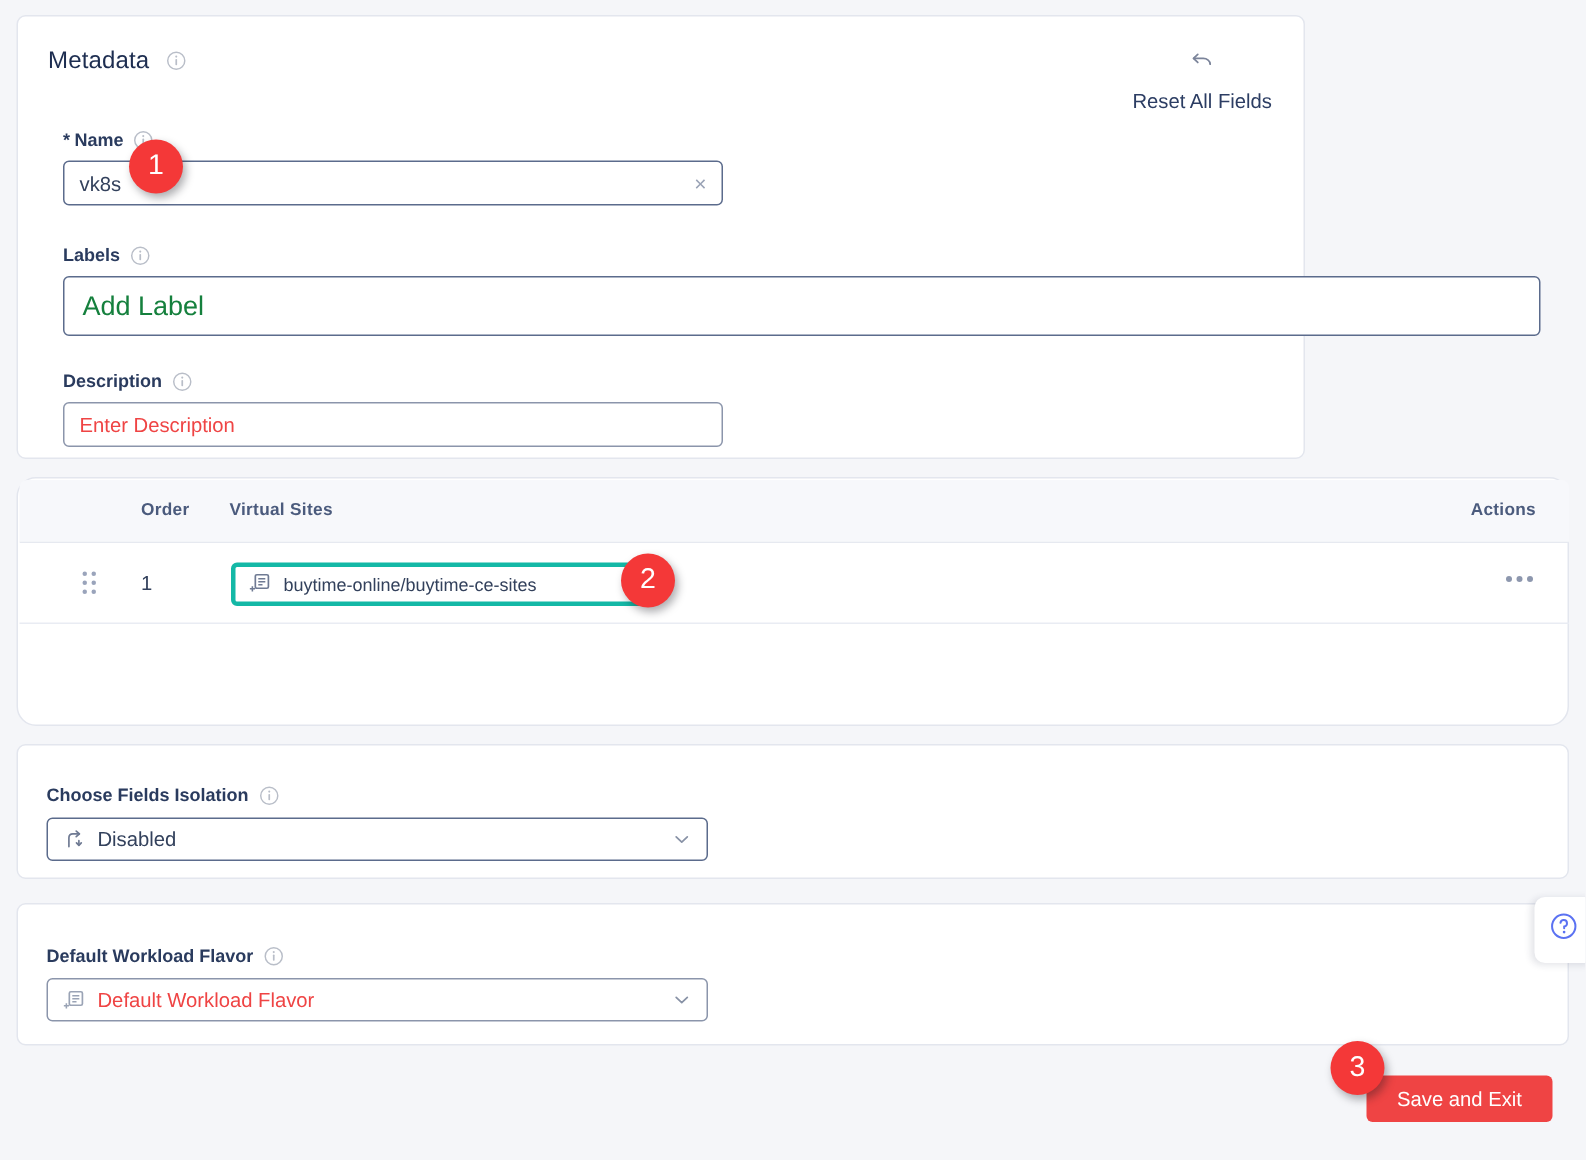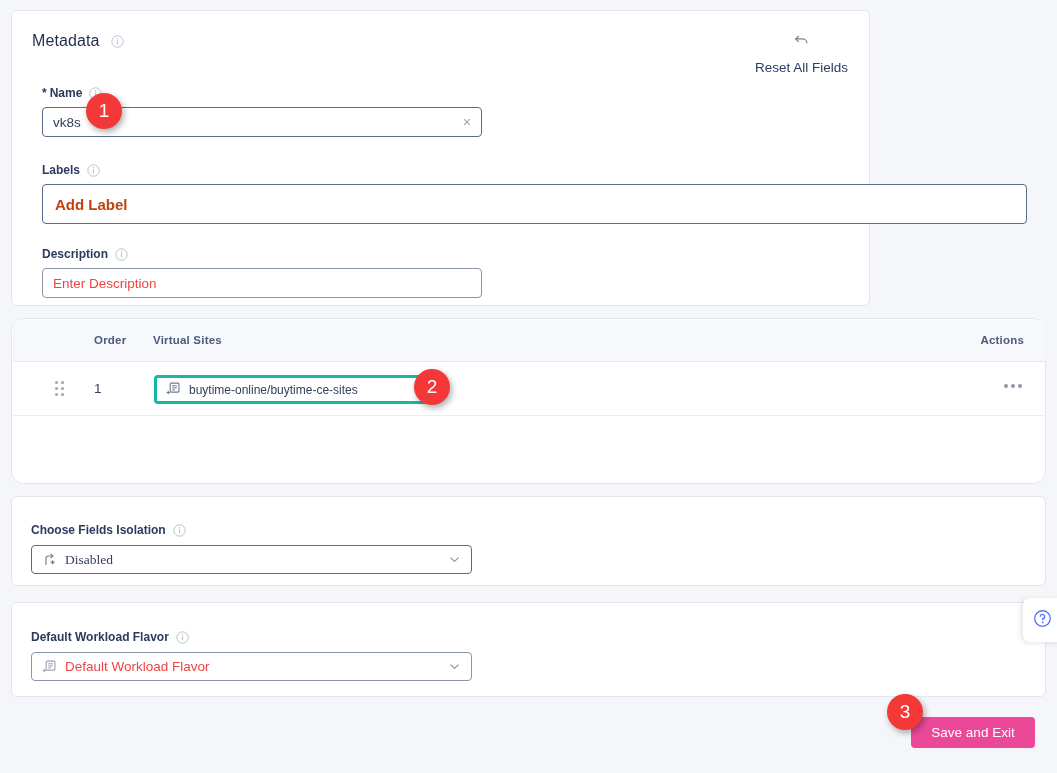--- a/index.html
+++ b/index.html
@@ -95,21 +95,21 @@
     color: #9aa3b6;
     font-size: 14px;
     cursor: pointer;
     line-height: 1;
   }
   .inp .lead-icon { margin-right: 8px; display: flex; align-items: center; }
   .inp .chev { margin-left: auto; display: flex; align-items: center; color: #8892a6; }
 
   #name-input  { left: 30px; top: 96px; width: 440px; }
   #labels-input{ left: 30px; top: 173px; width: 985px; height: 40px; }
-  #labels-input .addlabel { color: #c2410c; font-size: 15px; padding-left: 2px; cursor: pointer; font-weight: bold;}
+  #labels-input .addlabel { color: #15803d; font-size: 18px; padding-left: 2px; cursor: pointer;}
   #desc-input  { left: 30px; top: 257px; width: 440px; }
 
   
   .thead {
     position: absolute;
     left: 1px; top: 1px;
     width: 1033px; height: 42px;
     background: #f7f8fb;
     border-bottom: 1px solid #e6e9f0;
     border-radius: 5px 5px 0 0;
@@ -195,30 +195,30 @@
     font-family: "Liberation Sans", sans-serif;
     display: flex;
     align-items: center;
     justify-content: center;
     gap: 8px;
     cursor: pointer;
   }
 
   
   #isolation-label { left: 31px; top: 523px; }
-  #isolation-select { left: 31px; top: 545px; width: 441px; height: 29px; font-family: Liberation Serif, serif; }
+  #isolation-select { left: 31px; top: 545px; width: 441px; height: 29px; }
   #flavor-label { left: 31px; top: 630px; }
   #flavor-select { left: 31px; top: 652px; width: 441px; height: 29px; }
 
   
   .save-btn {
     position: absolute;
     left: 911px; top: 717px;
     width: 124px; height: 31px;
-    background: #ec4899;
+    background: #ef4444;
     border: none;
     border-radius: 4px;
     color: #ffffff;
     font-size: 13.5px;
     font-family: "Liberation Sans", sans-serif;
     cursor: pointer;
   }
 
   
   .help-fab {

